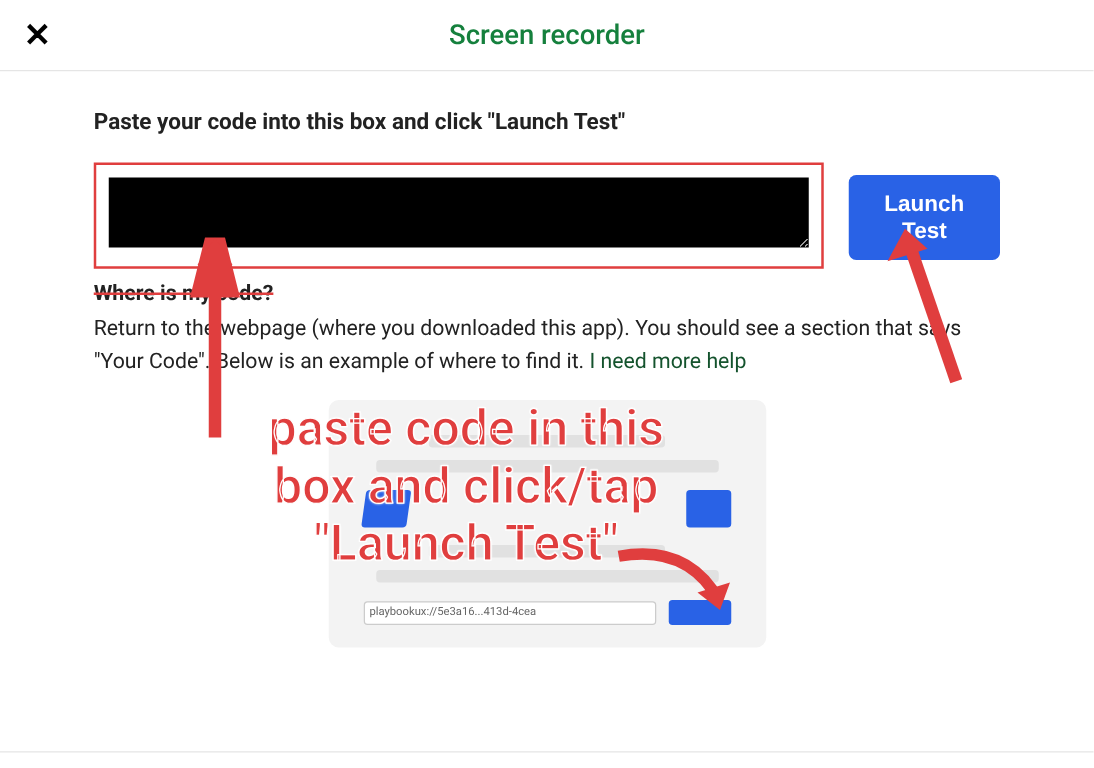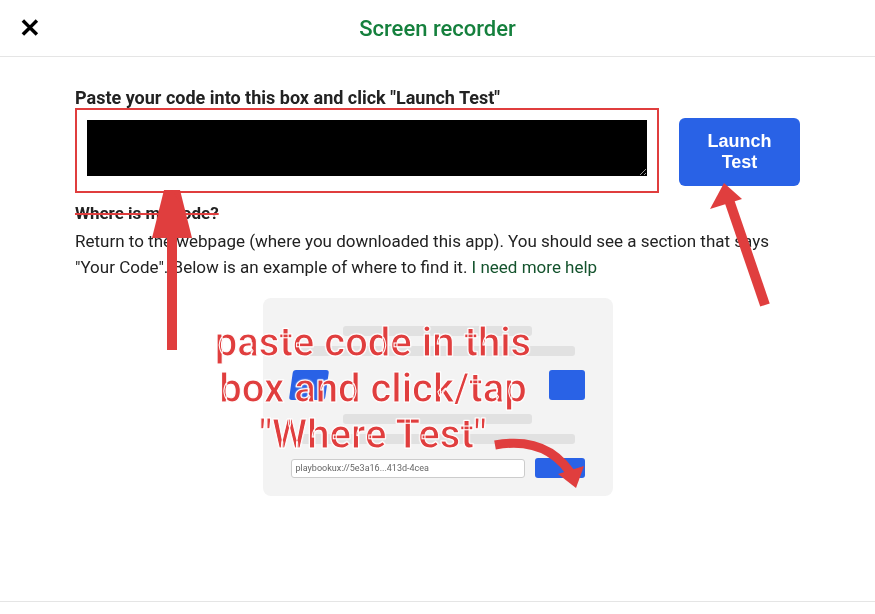--- a/index.html
+++ b/index.html
@@ -41,20 +41,21 @@
       color: #15803d;
     }
     .content {
       padding: 30px 75px 0 75px;
       position: relative;
     }
     .instruction {
       font-size: 18px;
       font-weight: 700;
       color: #222;
+      margin-bottom: 22px;
     }
     .input-row {
       display: flex;
       align-items: flex-start;
       gap: 20px;
       margin-bottom: 14px;
     }
     .code-box-wrapper {
       position: relative;
       border: 2px solid #e03e3e;
@@ -220,15 +221,15 @@
 <svg class="arrow-right" width="100" height="140">
   <line x1="85" y1="130" x2="48" y2="22" stroke="#e03e3e" stroke-width="10"></line>
   <polygon points="44,8 30,34 62,24" fill="#e03e3e"></polygon>
 </svg>
 
 <svg class="curved-arrow" width="120" height="80">
   <path d="M 15 15 Q 70 5 95 50" stroke="#e03e3e" stroke-width="9" fill="none"></path>
   <polygon points="96,58 78,44 104,36" fill="#e03e3e"></polygon>
 </svg>
 
-<div class="annotation-text">paste code in this box and click/tap "Where Test"</div>
+<div class="annotation-text">paste code in this box and click/tap "Launch Test"</div>
 
 <div class="bottom-line"></div>
 
 </body></html>

